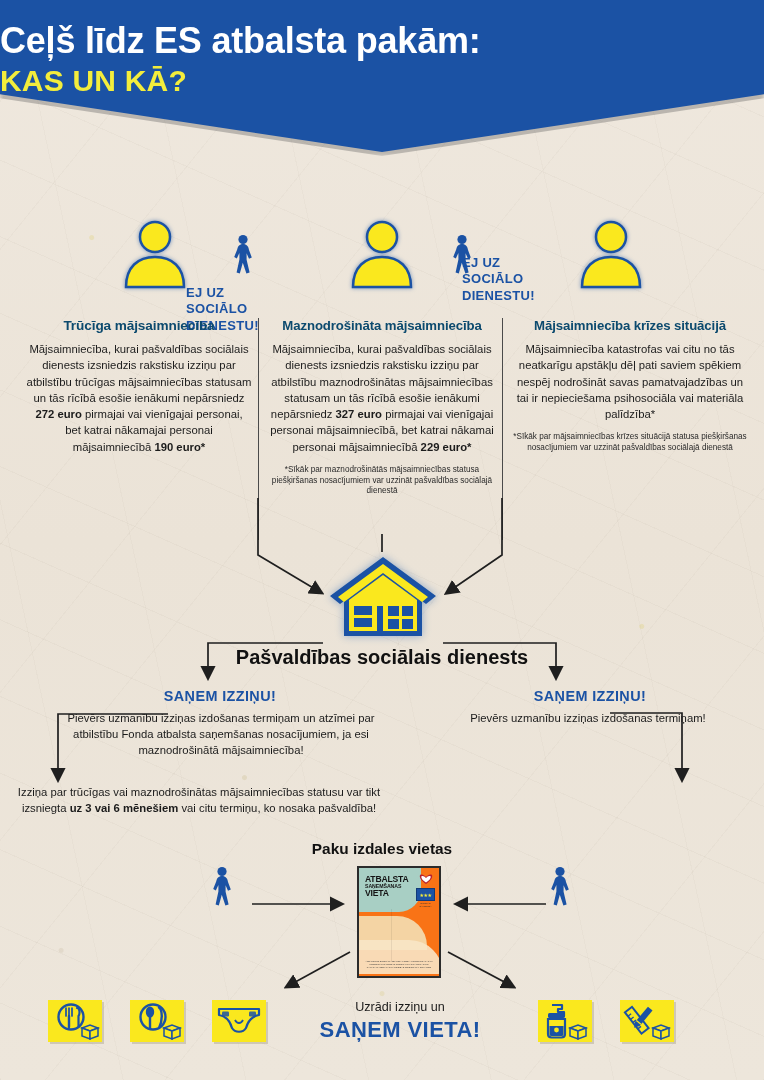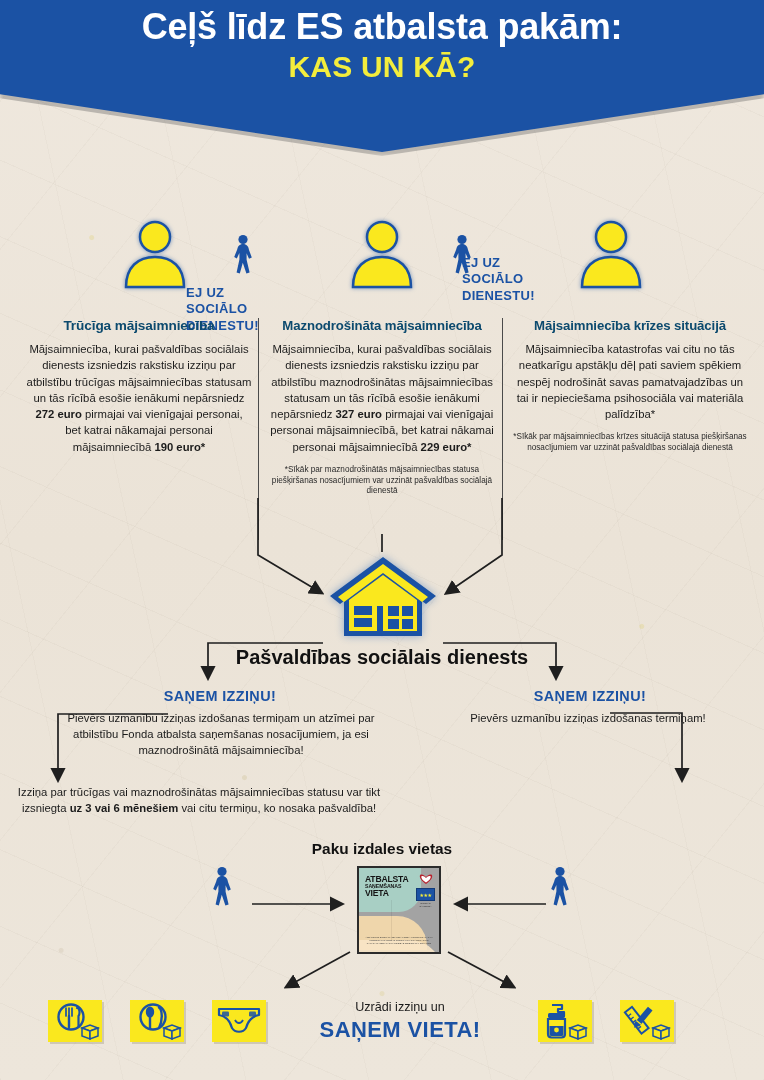--- a/index.html
+++ b/index.html
@@ -38,21 +38,21 @@
     background:#1B52A4;
     clip-path:polygon(0 0, 100% 0, 100% 62%, 50% 100%, 0 62%);
   }
   .header .chev-shadow{
     position:absolute; left:0; top:4px; width:764px; height:152px;
     background:rgba(90,90,90,.35);
     clip-path:polygon(0 0, 100% 0, 100% 62%, 50% 100%, 0 62%);
     filter:blur(2px);
   }
   .header-inner{ position:absolute; inset:0; display:flex; flex-direction:column;
-    align-items:center; justify-content:flex-start; padding-top:8px; }
+    justify-content:flex-start; padding-top:22px; }
   .title-main{
     color:#ffffff; font-size:36px; font-weight:700; letter-spacing:-.2px;
     line-height:1.05; white-space:nowrap;
   }
   .title-sub{
     color:#F3ED3C; font-size:30px; font-weight:700; letter-spacing:.2px;
     line-height:1.1; margin-top:4px; white-space:nowrap;
   }
 
   
@@ -113,22 +113,22 @@
   .blk-l2{ left:14px;  top:784px; width:370px; text-align:center; }
   .blk-r1{ left:470px; top:710px; width:236px; text-align:center; }
   .blk-r2{ left:416px; top:784px; width:330px; text-align:center; }
 
   
   .paku-title{
     position:absolute; left:0; top:840px; width:764px; text-align:center;
     font-size:15.4px; font-weight:700; color:#111;
   }
   .poster{
-    position:absolute; left:357px; top:866px; width:84px; height:88px;
-    border:2.5px solid #2b2b2b; background:#a3a3a3; overflow:hidden;
+    position:absolute; left:357px; top:866px; width:84px; height:112px;
+    border:2.5px solid #2b2b2b; background:#f97316; overflow:hidden;
   }
   .poster .blob{
     position:absolute; left:0; top:0; width:62px; height:44px;
     background:#A8CFC4; border-bottom-right-radius:22px;
   }
   .poster .warm1{
     position:absolute; left:-6px; top:48px; width:74px; height:34px;
     background:#F3D9AC; border-top-right-radius:30px; opacity:.95;
   }
   .poster .warm2{

